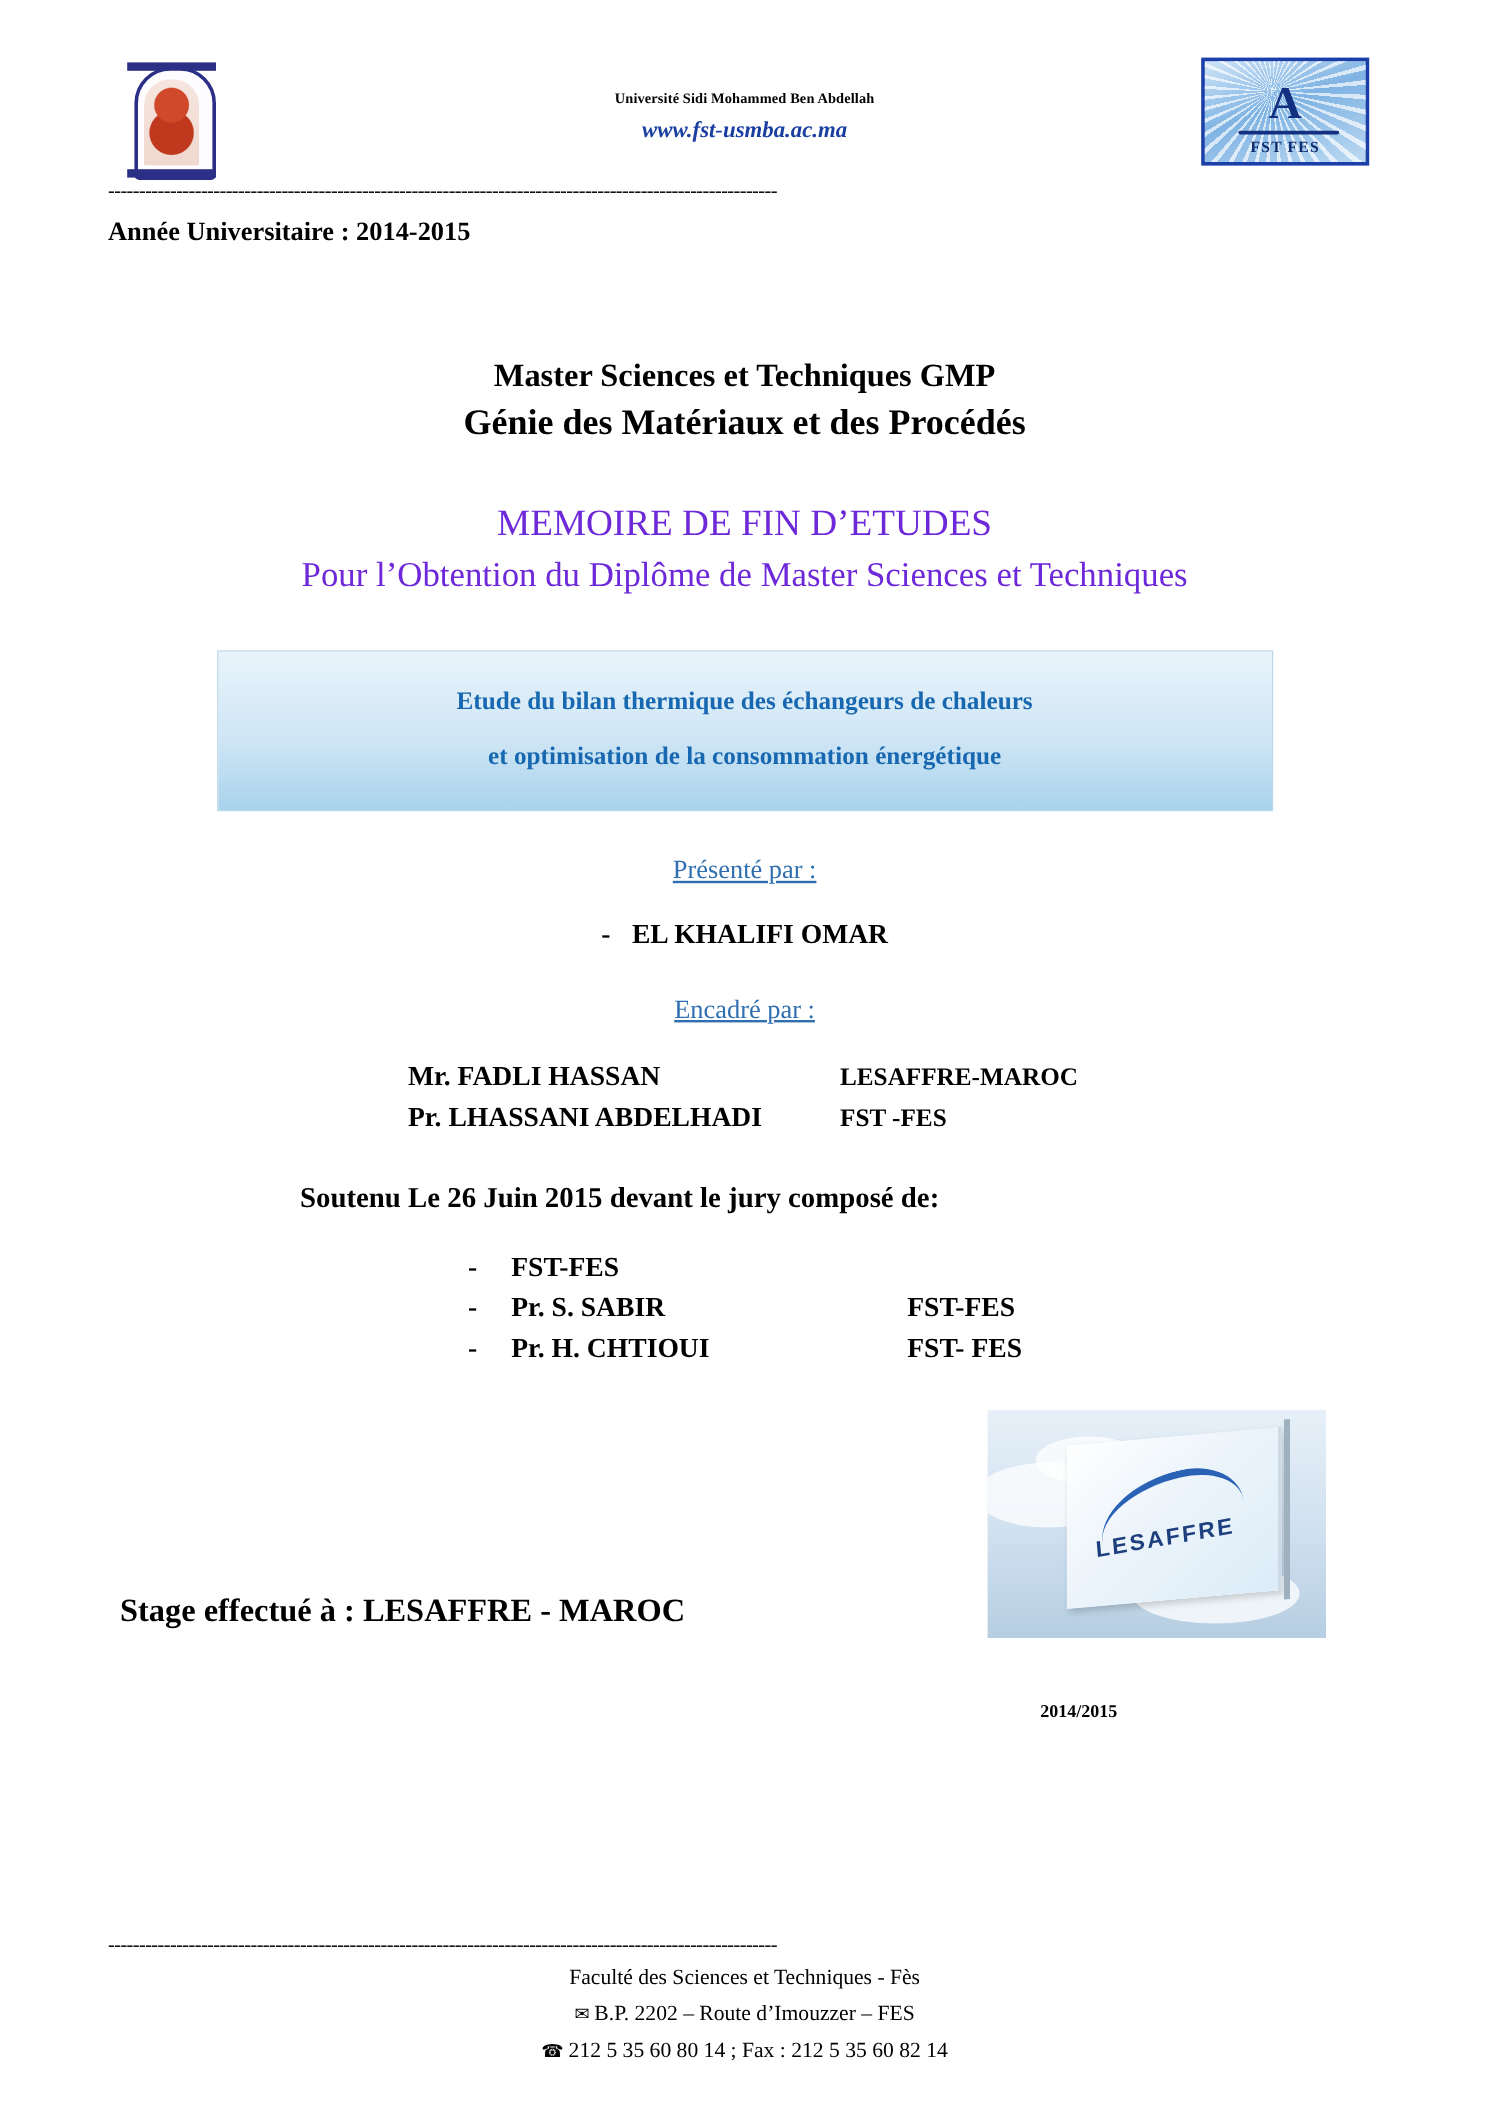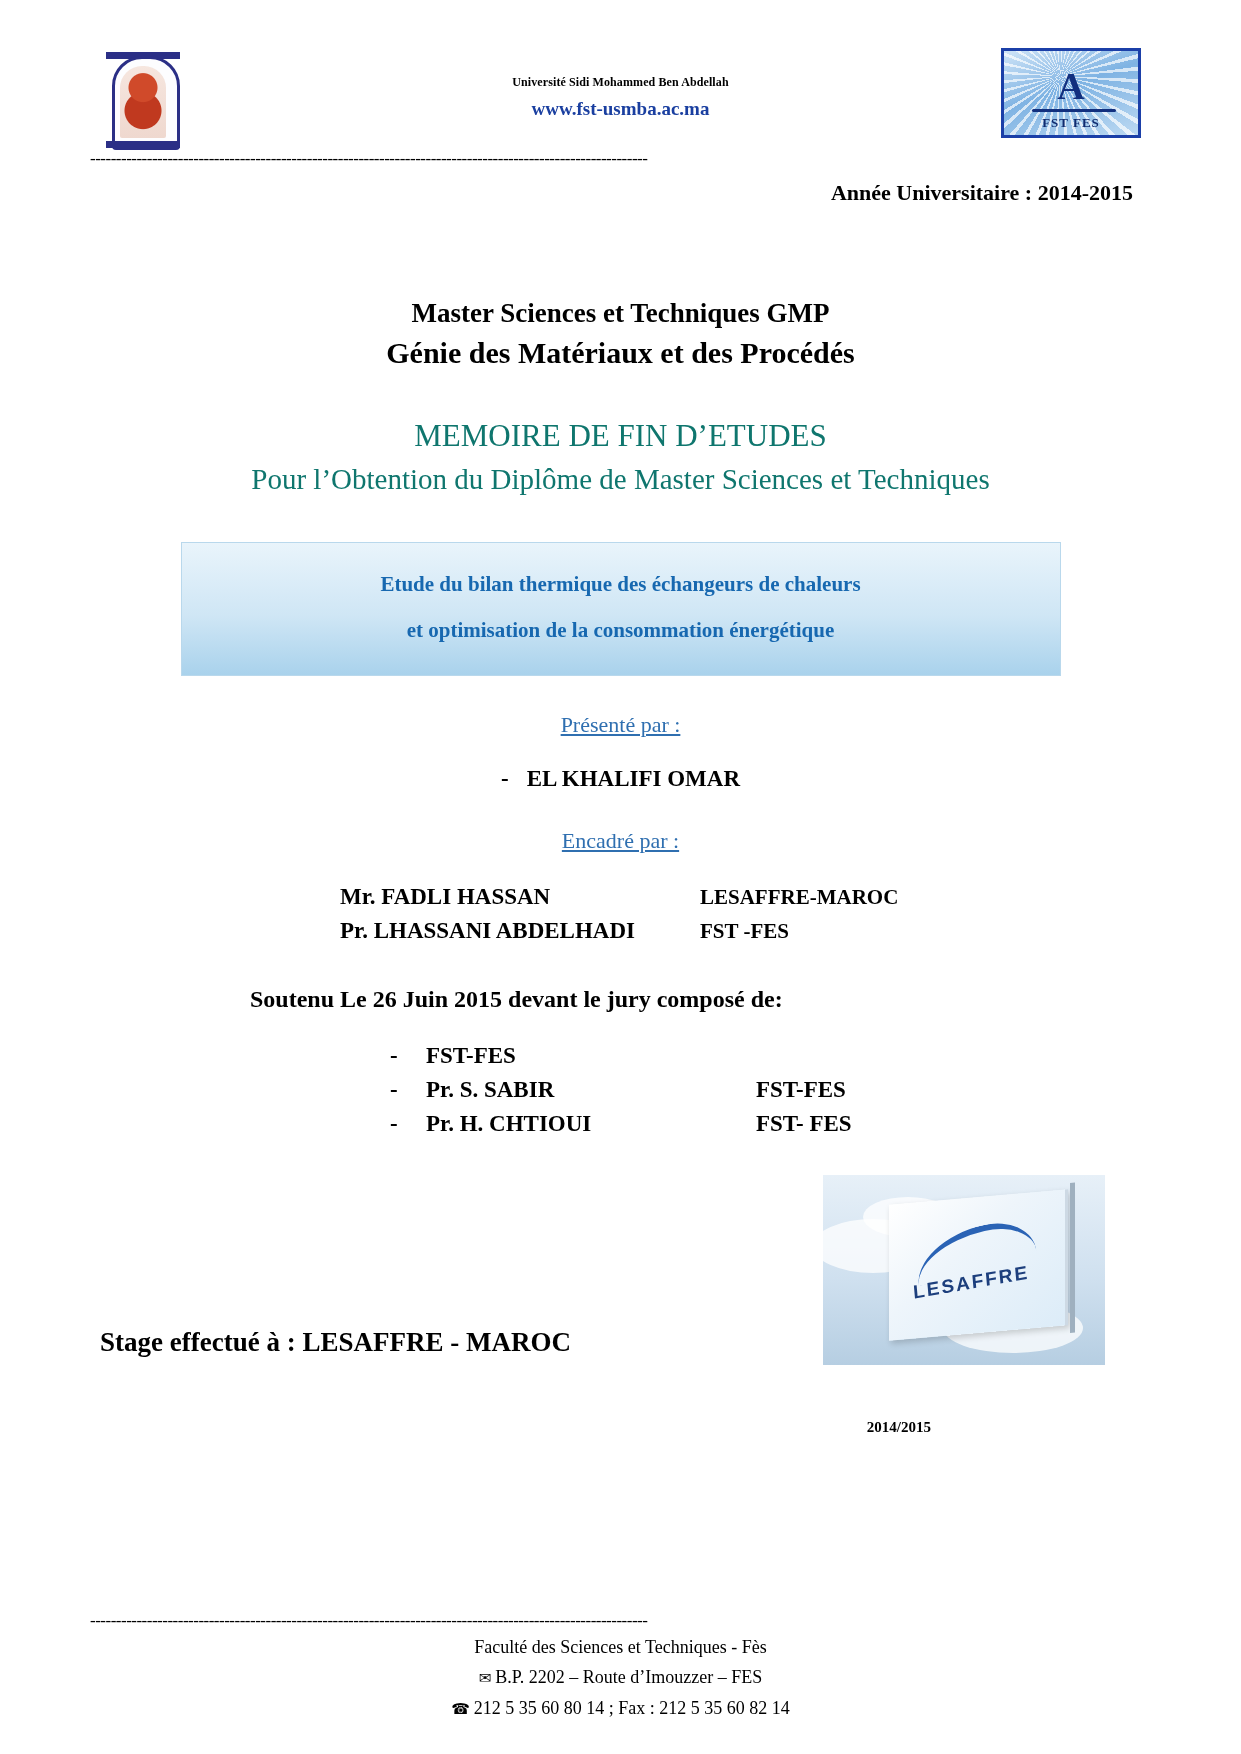--- a/index.html
+++ b/index.html
@@ -35,20 +35,21 @@
   }
   .header-center .line1,
   .header-center .line2 {
     font-weight: bold;
     font-size: 12px;
     line-height: 28px;
     letter-spacing: .1px;
   }
   .header-center .url {
     font-weight: bold;
+    font-style: italic;
     font-size: 19px;
     line-height: 26px;
     color: #1a3fa0;
   }
 
   
   .seal {
     position: absolute;
     left: 10px;
     top: 10px;
@@ -136,21 +137,21 @@
 
   .rule-dashes {
     font-size: 17px;
     letter-spacing: -0.5px;
     white-space: nowrap;
     overflow: hidden;
     line-height: 18px;
     color: #000;
   }
   .year {
-    text-align: right;
+    text-align: left;
     font-weight: bold;
     font-size: 22px;
     margin-top: 12px;
     padding-right: 18px;
   }
 
   
   .master-block {
     text-align: center;
     margin-top: 88px;
@@ -161,21 +162,21 @@
     line-height: 38px;
   }
   .master-line2 {
     font-weight: bold;
     font-size: 30px;
     line-height: 42px;
   }
   .memoire-block {
     text-align: center;
     margin-top: 40px;
-    color: #0f766e;
+    color: #6d28d9;
   }
   .memoire-line1 {
     font-size: 31px;
     line-height: 44px;
   }
   .memoire-line2 {
     font-size: 29px;
     line-height: 42px;
   }
 

